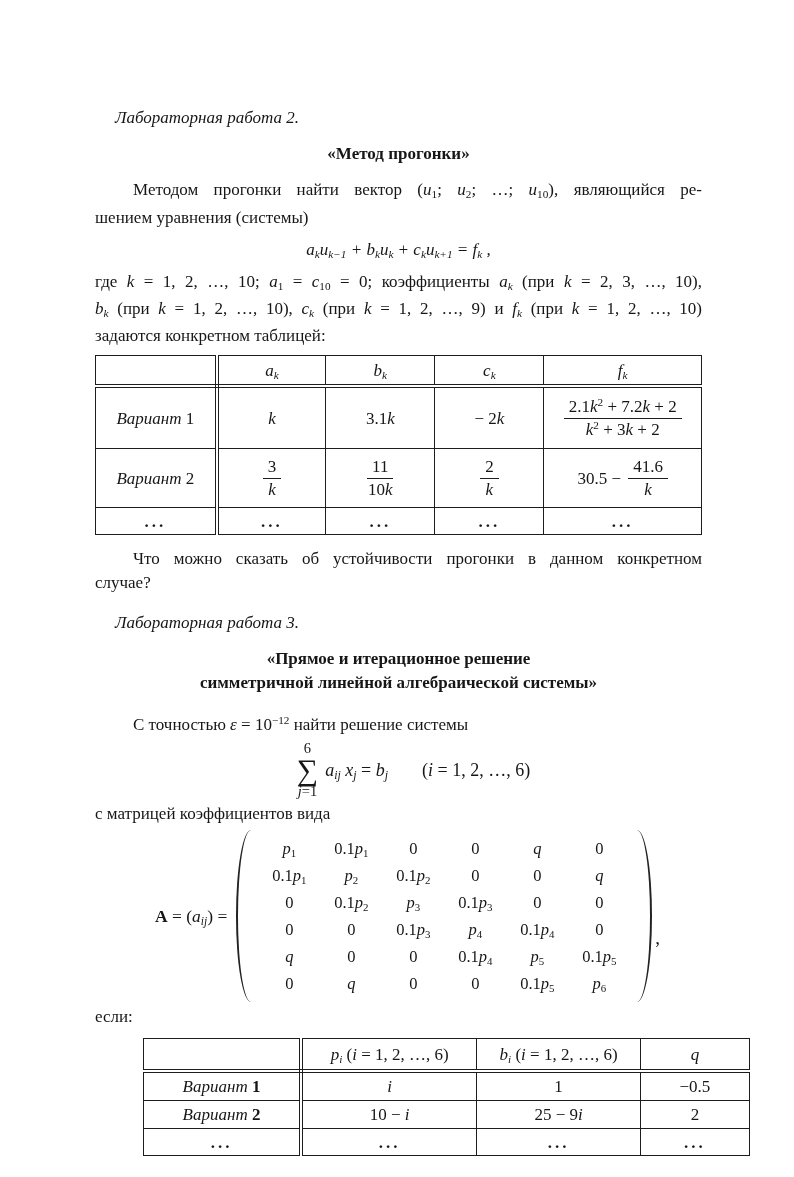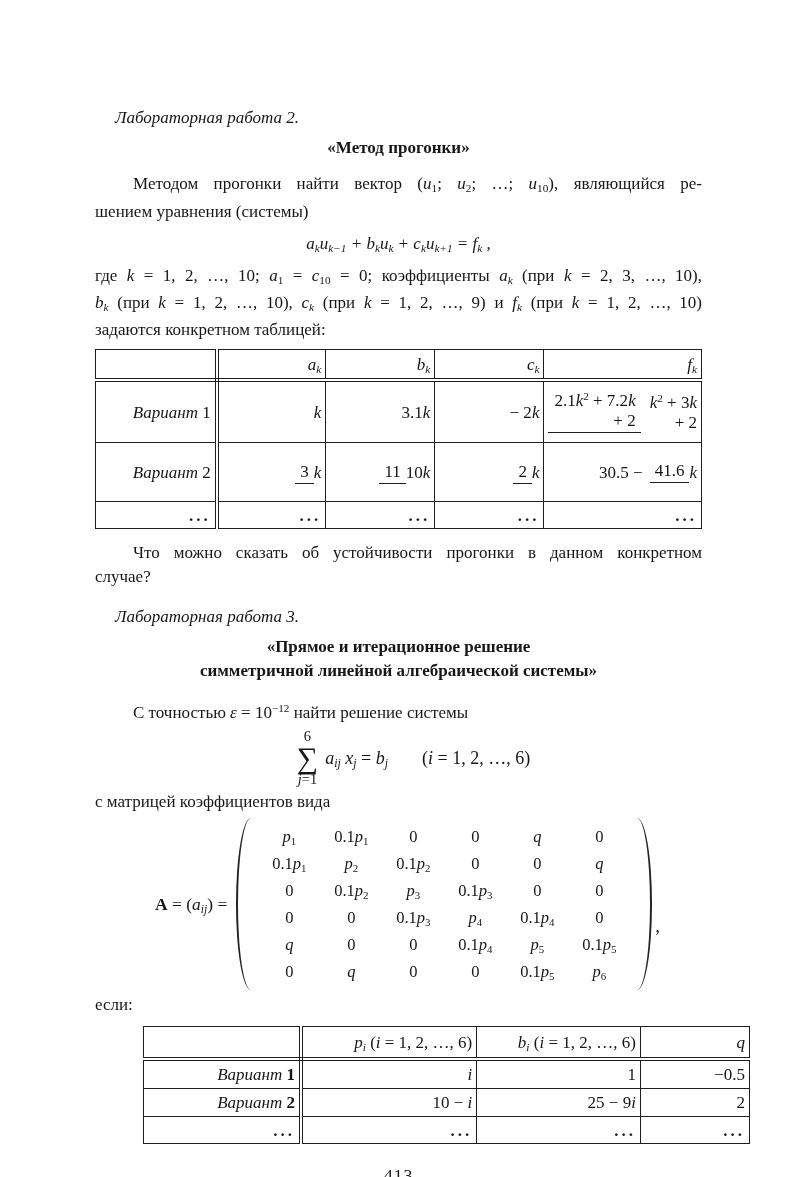--- a/index.html
+++ b/index.html
@@ -5,39 +5,39 @@
   html,body{margin:0;padding:0;}
   body{
     width:794px;height:1177px;overflow:hidden;background:#ffffff;
     font-family:"Liberation Serif","DejaVu Serif",serif;color:#161616;
     -webkit-font-smoothing:antialiased;
   }
   .content{box-sizing:border-box;width:794px;height:941px;padding:106px 92px 0 95px;font-size:17px;line-height:26px;}
   sub{font-size:0.66em;line-height:0;vertical-align:-0.28em;}
   sup{font-size:0.66em;line-height:0;vertical-align:0.5em;}
   .lab-heading{font-style:italic;padding-left:20px;line-height:24px;}
-  .doc-title{font-weight:bold;text-align:center;line-height:24px;margin-top:6px;}
+  .doc-title{font-weight:bold;text-align:center;line-height:24px;margin-top:12px;}
   .para-line{line-height:28px;}
   .indent{text-indent:38px;}
   .just{text-align:justify;text-align-last:justify;}
   .equation{font-style:italic;text-align:center;font-size:17px;line-height:26px;margin:5px 0;}
   .where-block{margin-top:4px;}
   .where-block .para-line{line-height:27px;}
   table{border-collapse:collapse;width:100%;}
   .t1{margin-top:6px;}
   .t2{margin-top:8px;margin-left:48px;}
-  th,td{border:1.5px solid #1d1d1d;text-align:right;vertical-align:middle;font-weight:normal;font-size:17px;padding:1px 4px;line-height:21px;}
+  th,td{border:1.5px solid #1d1d1d;text-align:center;vertical-align:middle;font-weight:normal;font-size:17px;padding:1px 4px;line-height:21px;}
   tr.thead th{border-bottom:4px double #1d1d1d;height:26px;}
   .dcol{border-right:4px double #1d1d1d;}
   .t1 tr.r1 td{height:58px;}
   .t1 tr.r2 td{height:56px;}
   tr.rd td{height:24px;letter-spacing:3px;font-weight:bold;}
   .t2 tr.thead th{height:28px;}
   .t2 tr.rv td{height:25px;}
-  .frac{display:inline-flex;flex-direction:row;align-items:center;vertical-align:middle;line-height:20px;}
+  .frac{display:inline-flex;flex-direction:column;align-items:center;vertical-align:middle;line-height:20px;}
   .frac .num{border-bottom:1.5px solid #1d1d1d;padding:0 5px 1px;}
   .frac .den{padding-top:1px;}
   .fexp{display:inline-flex;align-items:center;gap:7px;justify-content:center;}
   .question-block{margin-top:12px;}
   .question-block .para-line{line-height:24px;}
   .lab3-head{margin-top:16px;}
   .accuracy{margin-top:16px;line-height:28px;}
   .sum-eq{display:flex;justify-content:center;align-items:center;margin:2px 0 0;padding-left:30px;font-size:18px;}
   .sigma-wrap{display:inline-flex;flex-direction:column;align-items:center;line-height:1;margin-right:7px;font-size:14.5px;}
   .sigma{font-size:30px;line-height:28px;}

